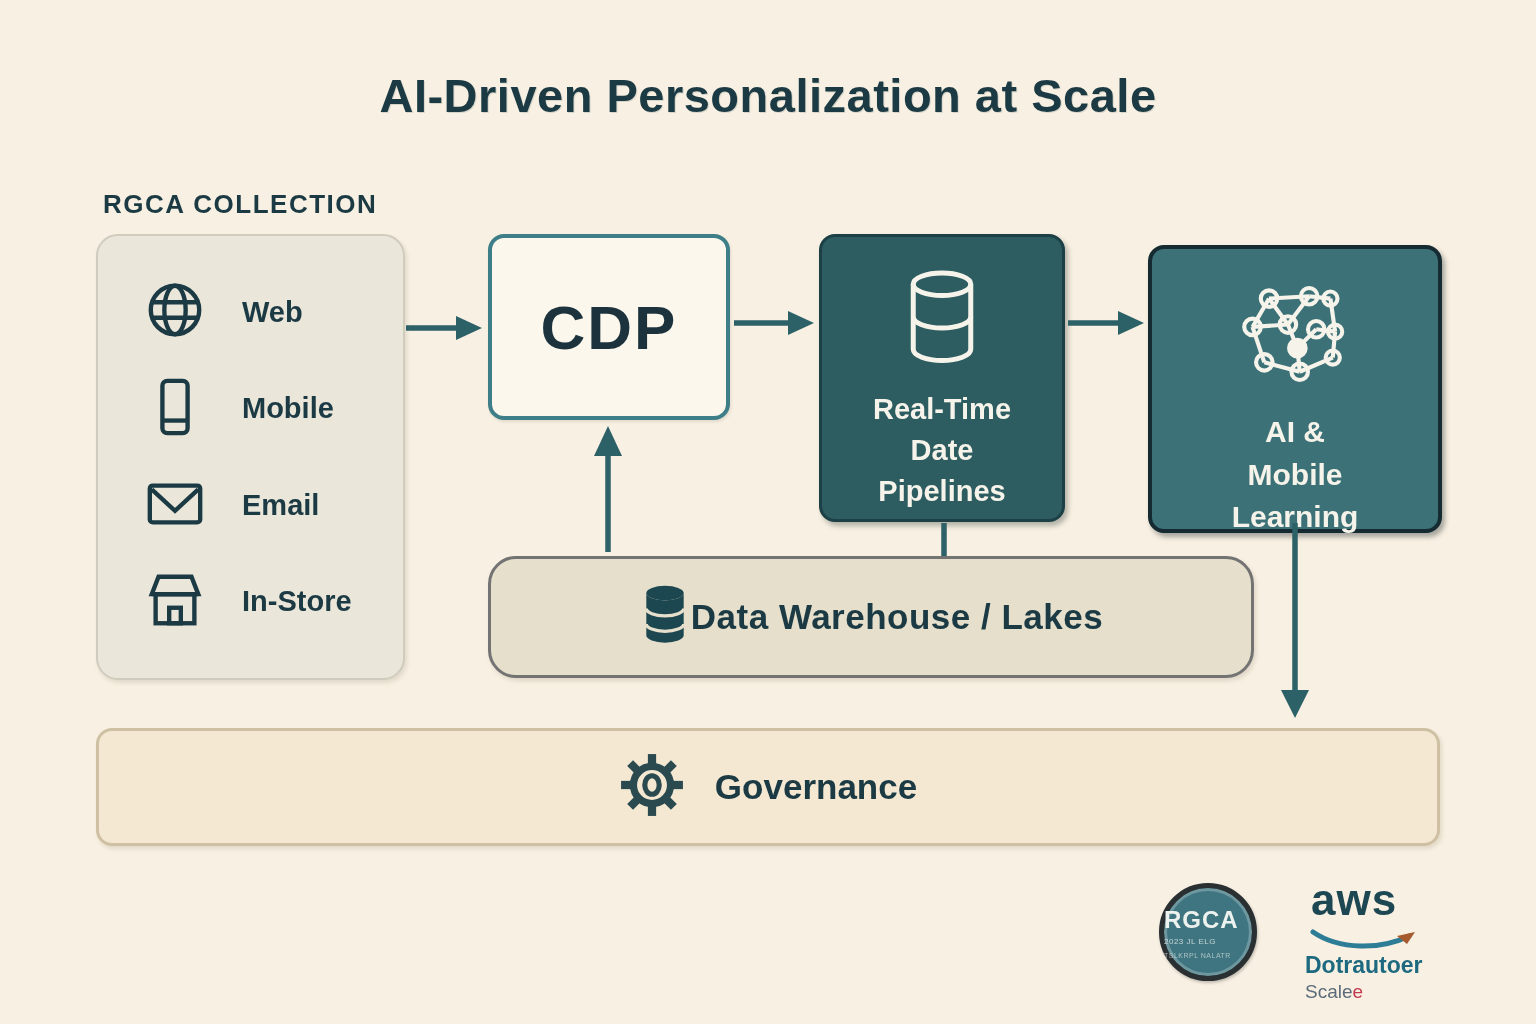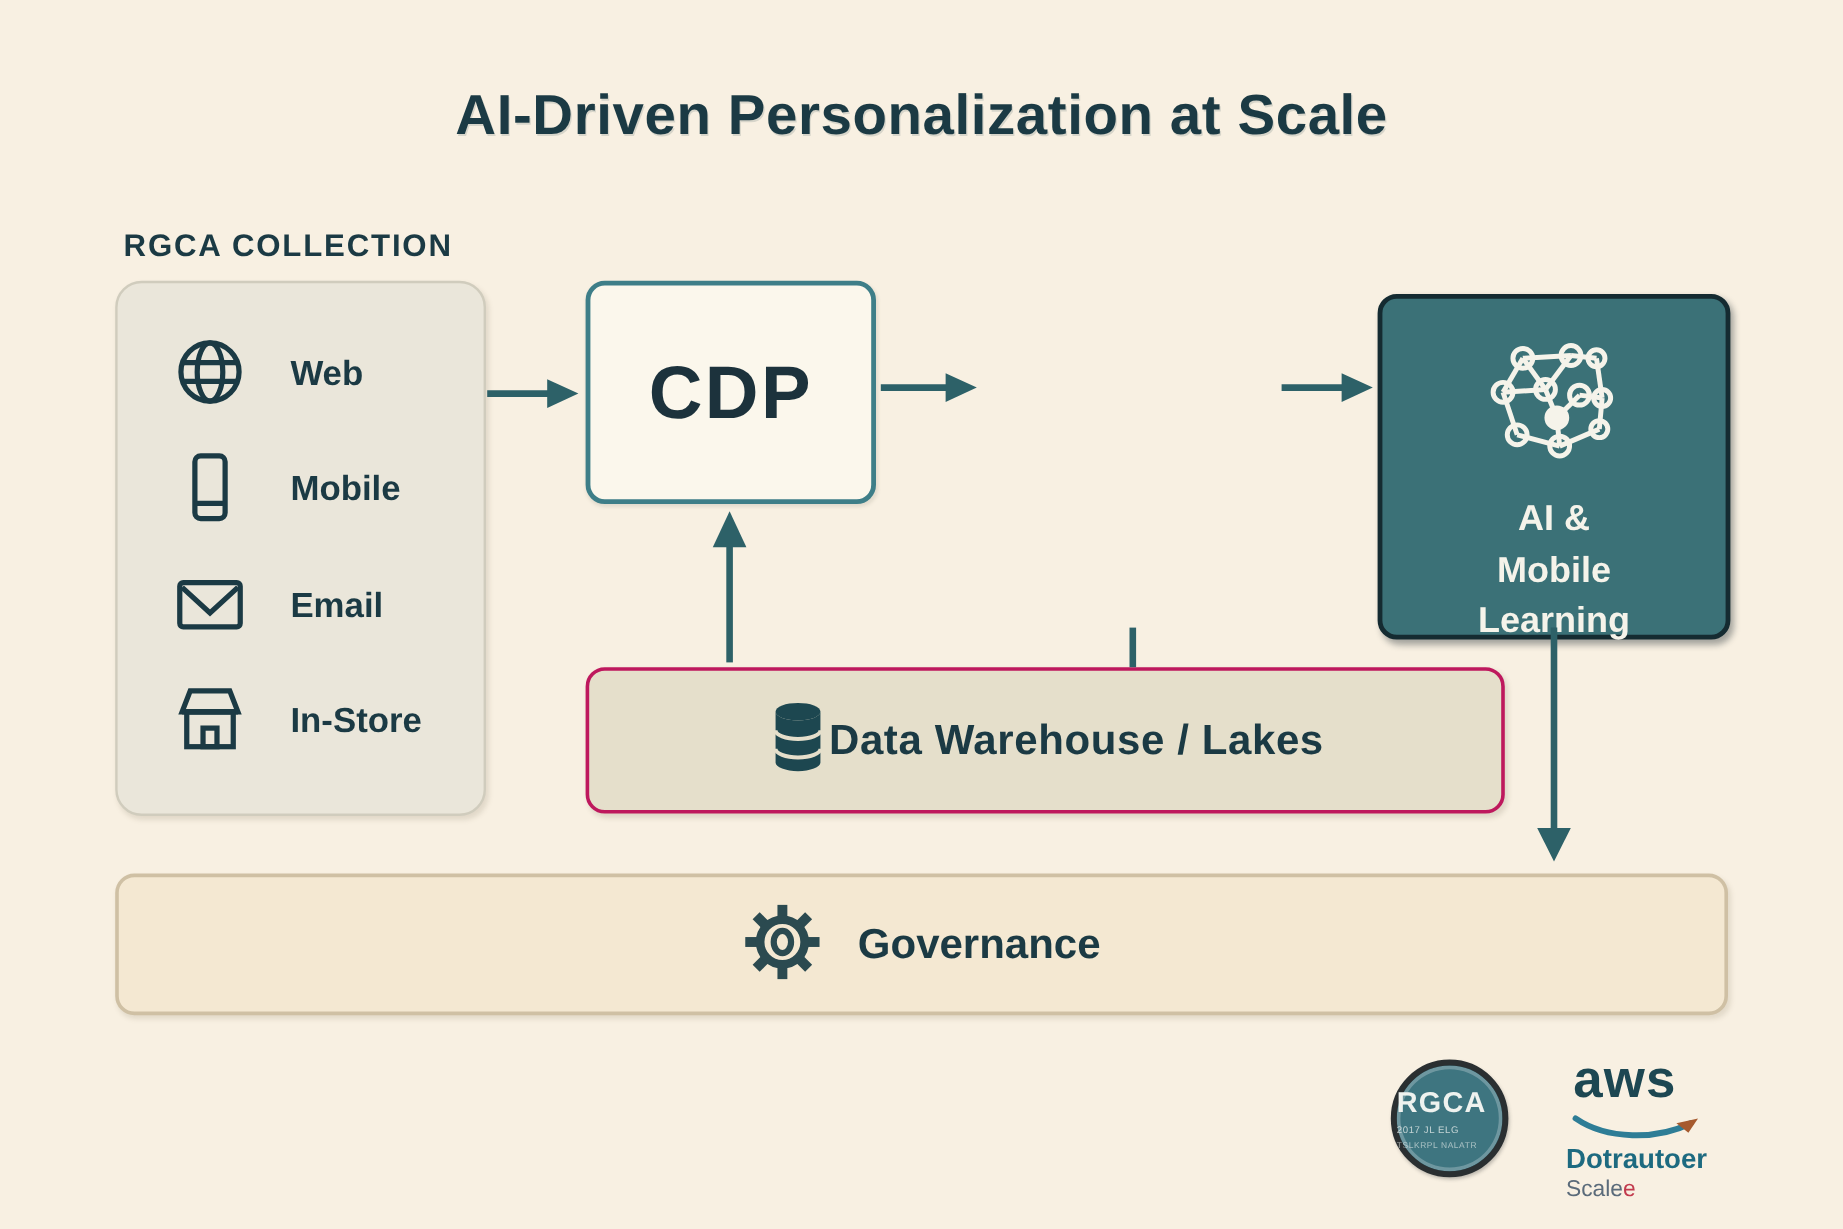--- a/index.html
+++ b/index.html
@@ -77,22 +77,22 @@
     box-shadow: 3px 4px 5px rgba(40,50,55,0.4);
     padding-top:26px;
   }
   .node-lines { margin-top:18px; font-size:29px; font-weight:600; line-height:1.42; }
   .ai-box .node-lines { margin-top:14px; font-size:30px; }
 
   
   .warehouse-bar {
     left:488px; top:556px; width:766px; height:122px;
     background:#e5dfcb;
-    border:3px solid #be185d;
-    border-radius:16px;
+    border:3px solid #737373;
+    border-radius:28px;
     display:flex; align-items:center; justify-content:center; 
     box-shadow: 2px 3px 4px rgba(120,110,90,0.2);
   }
   .warehouse-label { font-size:35px; font-weight:700; color:#1b3a44; letter-spacing:0.5px; }
 
   
   .governance-bar {
     left:96px; top:728px; width:1344px; height:118px;
     background:#f4e8d2;
     border:3px solid #cfc0a4;
@@ -189,20 +189,34 @@
         </svg>
       </span>
       <span class="dc-label">In-Store</span>
     </div>
   </div>
 
   <div class="abs cdp-box">
     <span class="cdp-label">CDP</span>
   </div>
 
+  <div class="abs node-box pipelines-box">
+    <span>
+      <svg width="80" height="98" viewBox="0 0 64 78" fill="none" stroke="#f5f3ea" stroke-width="4">
+        <ellipse cx="32" cy="12" rx="23" ry="9"></ellipse>
+        <path d="M9 12 V64 a23 9 0 0 0 46 0 V12"></path>
+        <path d="M9 38 a23 9 0 0 0 46 0"></path>
+      </svg>
+    </span>
+    <div class="node-lines">
+      <div>Real-Time</div>
+      <div>Date</div>
+      <div>Pipelines</div>
+    </div>
+  </div>
 
   <div class="abs node-box ai-box">
     <span>
       <svg width="118" height="118" viewBox="0 0 100 100" fill="none" stroke="#f5f3ea" stroke-width="3.5">
         <line x1="28" y1="20" x2="62" y2="18"></line>
         <line x1="28" y1="20" x2="14" y2="44"></line>
         <line x1="28" y1="20" x2="44" y2="42"></line>
         <line x1="62" y1="18" x2="80" y2="20"></line>
         <line x1="62" y1="18" x2="44" y2="42"></line>
         <line x1="80" y1="20" x2="84" y2="48"></line>
@@ -289,21 +303,21 @@
       <line x1="944" y1="523" x2="944" y2="556"></line>
 
       <line x1="1295" y1="523" x2="1295" y2="694"></line>
       <polygon points="1295,718 1281,690 1309,690" stroke="none"></polygon>
     </g>
   </svg>
 
 
   <div class="abs logo-rgca">
     <div class="rgca-main">RGCA</div>
-    <div class="rgca-line1">2017 JL ELG</div>
+    <div class="rgca-line1">2023 JL ELG</div>
     <div class="rgca-line2">TSLKRPL NALATR</div>
   </div>
 
   <div class="abs logo-aws">
     <div class="aws-main">aws</div>
     <span class="aws-swoosh">
       <svg width="110" height="26" viewBox="0 0 110 26">
         <path d="M4 4 C 30 22, 72 22, 100 8" fill="none" stroke="#2e7d96" stroke-width="5" stroke-linecap="round"></path>
         <polygon points="106,4 88,8 98,16" fill="#a65a2e"></polygon>
       </svg>

